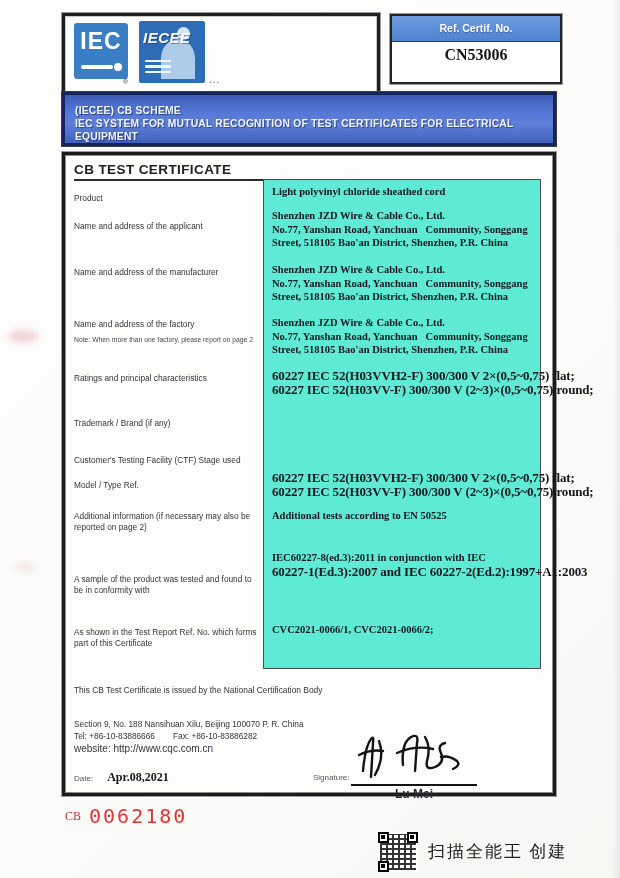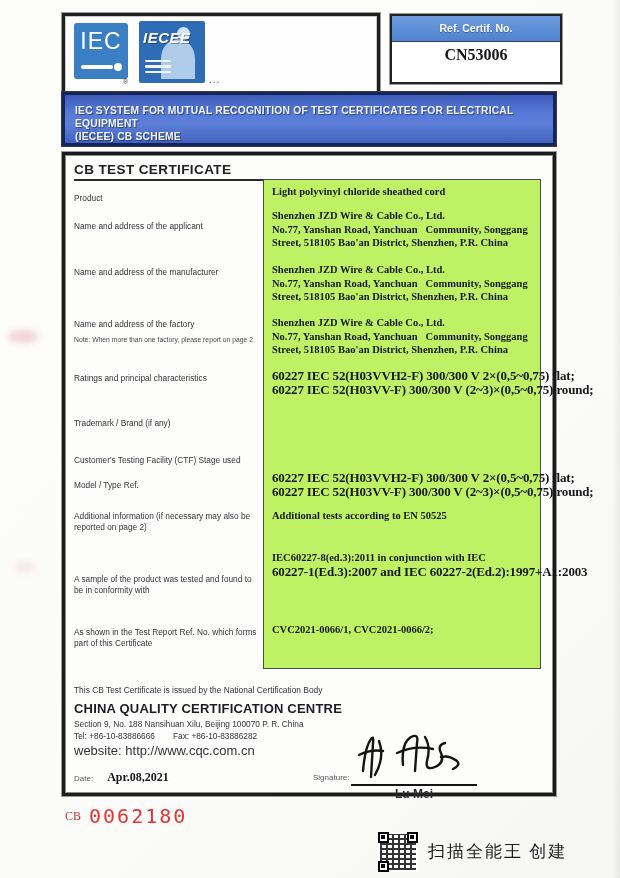--- a/index.html
+++ b/index.html
@@ -18,21 +18,21 @@
     position:absolute;left:62px;top:13px;width:312px;height:78px;
     background:#fefefe;border:3px solid #1f1f22;
     box-shadow:0 0 0 1px #9a9a98, inset 0 0 0 1px #c9c9c6;
   }
   .iec-square{
     position:absolute;left:9px;top:7px;width:54px;height:56px;
     background:#3a7ec4;border-radius:3px;
   }
   .iec-square .iec-txt{
     position:absolute;left:0;right:0;top:5px;text-align:center;
-    color:#fff;font-weight:normal;font-size:23px;letter-spacing:1px;
+    color:#fff;font-weight:bold;font-size:23px;letter-spacing:1px;
     font-family:"Liberation Sans",sans-serif;
   }
   .iec-bar{position:absolute;left:7px;bottom:10px;width:32px;height:4px;background:#fff;border-radius:2px;}
   .iec-dot{position:absolute;right:6px;bottom:8px;width:8px;height:8px;background:#fff;border-radius:50%;}
   .reg-mark{position:absolute;left:58px;top:62px;font-size:7px;color:#44464a;}
   .iecee-square{
     position:absolute;left:74px;top:5px;width:66px;height:62px;
     background:#2f6cb6;border-radius:2px;overflow:hidden;
   }
   .iecee-head{position:absolute;left:38px;top:6px;width:13px;height:13px;border-radius:50%;background:#d4e6f6;}
@@ -86,36 +86,36 @@
   .lb{
     position:absolute;left:9px;width:184px;
     font-size:8.3px;color:#34353b;line-height:10.5px;
   }
   .lb-note{
     position:absolute;left:9px;width:190px;
     font-size:6.8px;color:#4a4b52;line-height:8px;
   }
   .val-rect{
     position:absolute;left:198px;top:24px;width:278px;height:490px;
-    border:1px solid #4c4c50;background:#bef264;box-sizing:border-box;
+    border:1px solid #4c4c50;background:#5eead4;box-sizing:border-box;
   }
   .v{
     position:absolute;left:8px;right:4px;
     font-family:"Liberation Serif",serif;font-weight:bold;
     font-size:10.5px;color:#17171c;line-height:13.5px;
   }
   .v .ln{white-space:normal;}
   .v .ln.sm{font-size:13px;white-space:nowrap;letter-spacing:-0.15px;}
   
   .issued-line{position:absolute;left:9px;top:530px;font-size:8.4px;color:#33343a;}
   .ncb-name{position:absolute;left:9px;top:546px;font-size:13px;font-weight:bold;color:#1d1d22;letter-spacing:.2px;}
   .ncb-addr{position:absolute;left:9px;top:564px;font-size:8.3px;color:#33343a;}
   .ncb-telfax{position:absolute;left:9px;top:576px;font-size:8.3px;color:#33343a;}
   .ncb-telfax span{margin-right:18px;}
-  .ncb-web{position:absolute;left:9px;top:588px;font-size:13px;color:#33343a;}
+  .ncb-web{position:absolute;left:9px;top:588px;font-size:10px;color:#33343a;}
   .date-row{position:absolute;left:9px;top:612px;}
   .date-label{font-size:8px;color:#55565c;margin-right:14px;}
   .date-value{font-family:"Liberation Serif",serif;font-weight:bold;font-size:12px;color:#17171c;}
   .sig-label{position:absolute;left:248px;top:618px;font-size:8px;color:#55565c;}
   .sig-line{position:absolute;left:286px;top:629px;width:126px;height:2px;background:#141414;}
   .sig-name{position:absolute;left:286px;top:632px;width:126px;text-align:center;font-size:12px;font-weight:bold;color:#2a2a2e;}
   .sig-hand{position:absolute;left:280px;top:572px;}
   .cqc-logo{position:absolute;left:392px;top:544px;}
   
   .cb-stamp{position:absolute;left:56px;top:804px;}
@@ -169,22 +169,22 @@
     </div>
     <div class="dots">...</div>
   </div>
 
   <div class="ref-box">
     <div class="ref-head">Ref. Certif. No.</div>
     <div class="ref-num">CN53006</div>
   </div>
 
   <div class="banner">
+    <div>(IECEE) CB SCHEME</div>
     <div>IEC SYSTEM FOR MUTUAL RECOGNITION OF TEST CERTIFICATES FOR ELECTRICAL EQUIPMENT</div>
-    <div>(IECEE) CB SCHEME</div>
   </div>
 
   <div class="frame">
     <div class="frame-inner">
       <div class="cert-title">CB TEST CERTIFICATE</div>
       <div class="title-rule"></div>
 
       <div class="lb" style="top:38px">Product</div>
       <div class="lb" style="top:66px">Name and address of the applicant</div>
       <div class="lb" style="top:112px">Name and address of the manufacturer</div>
@@ -231,21 +231,20 @@
         <div class="v" style="top:371px">
           <div class="ln">IEC60227-8(ed.3):2011 in conjunction with IEC</div>
           <div class="ln sm">60227-1(Ed.3):2007 and IEC 60227-2(Ed.2):1997+A1:2003</div>
         </div>
         <div class="v" style="top:443px">
           <div class="ln">CVC2021-0066/1, CVC2021-0066/2;</div>
         </div>
       </div>
 
       <div class="issued-line">This CB Test Certificate is issued by the National Certification Body</div>
-      <div class="ncb-name">CHINA QUALITY CERTIFICATION CENTRE</div>
       <div class="ncb-addr">Section 9, No. 188 Nansihuan Xilu, Beijing 100070 P. R. China</div>
       <div class="ncb-telfax">
         <span>Tel: +86-10-83886666</span><span>Fax: +86-10-83886282</span>
       </div>
       <div class="ncb-web">website: http://www.cqc.com.cn</div>
 
 
       <div class="date-row">
         <span class="date-label">Date:</span><span class="date-value">Apr.08,2021</span>
       </div>

